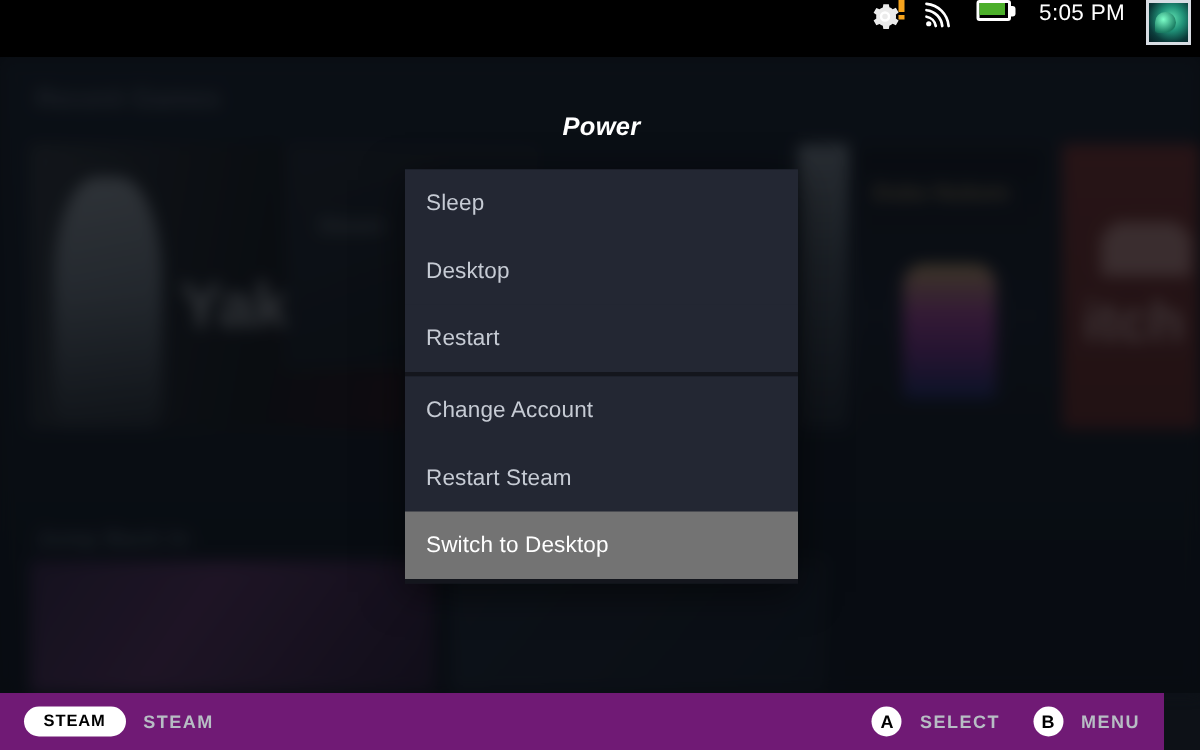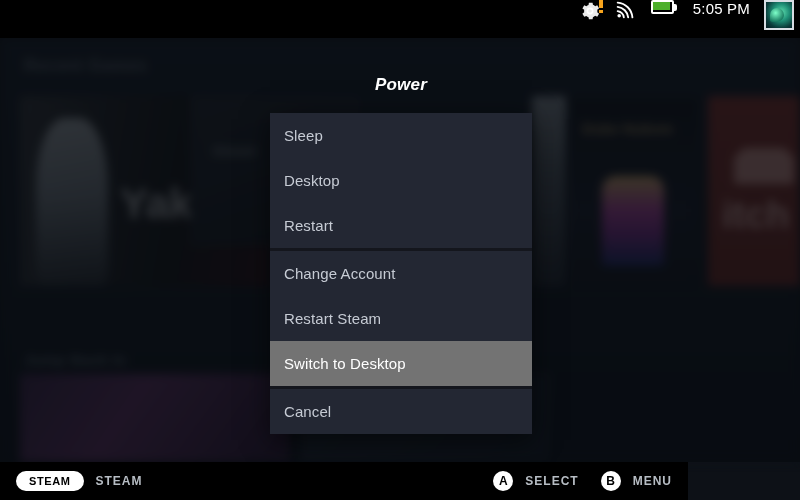--- a/index.html
+++ b/index.html
@@ -244,23 +244,23 @@
   }
   .menu-item.selected {
     background: #737373;
     color: #ffffff;
   }
 
   
   #bottombar {
     position: absolute;
     left: 0; bottom: 0;
-    width: 688px;
+    width: 776px;
     height: 38px;
-    background: #000000;
+    background: #701a75;
     display: flex;
     align-items: center;
     z-index: 40;
   }
   #bb-left { display: flex; align-items: center; margin-left: 16px; }
   #steam-pill {
     background: #ffffff;
     color: #000000;
     font-size: 11px;
     font-weight: bold;
@@ -386,25 +386,20 @@
       <div class="menu-item">
         <span>Restart Steam</span>
       </div>
       <div class="menu-item selected">
         <span>Switch to Desktop</span>
       </div>
     </div>
 
     <div class="menu-sep"></div>
 
-    <div class="menu-group">
-      <div class="menu-item">
-        <span>Cancel</span>
-      </div>
-    </div>
 
   </div>
 
   <div id="bottombar">
     <div id="bb-left">
       <span id="steam-pill">STEAM</span>
       <span class="bb-label">STEAM</span>
     </div>
     <div id="bb-right">
       <span class="bb-group">

